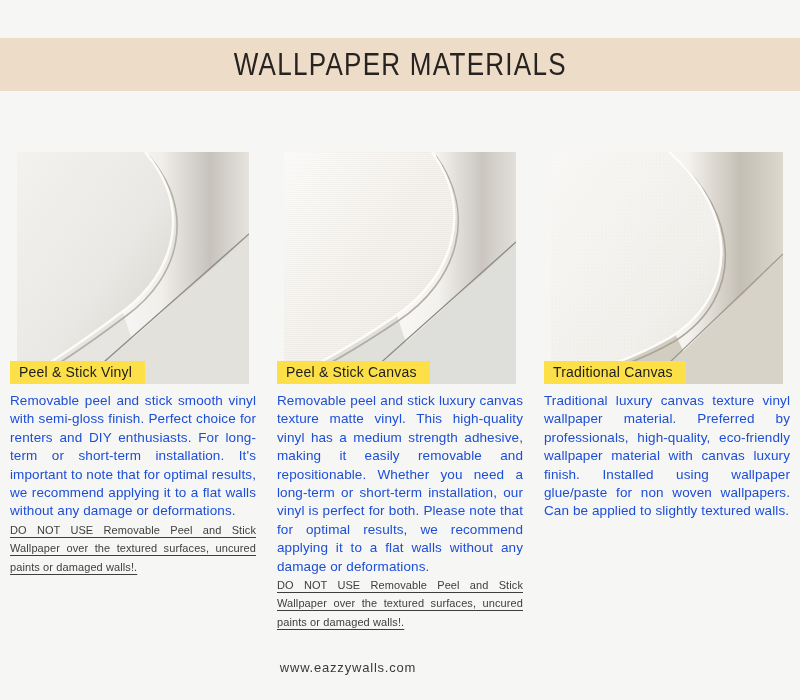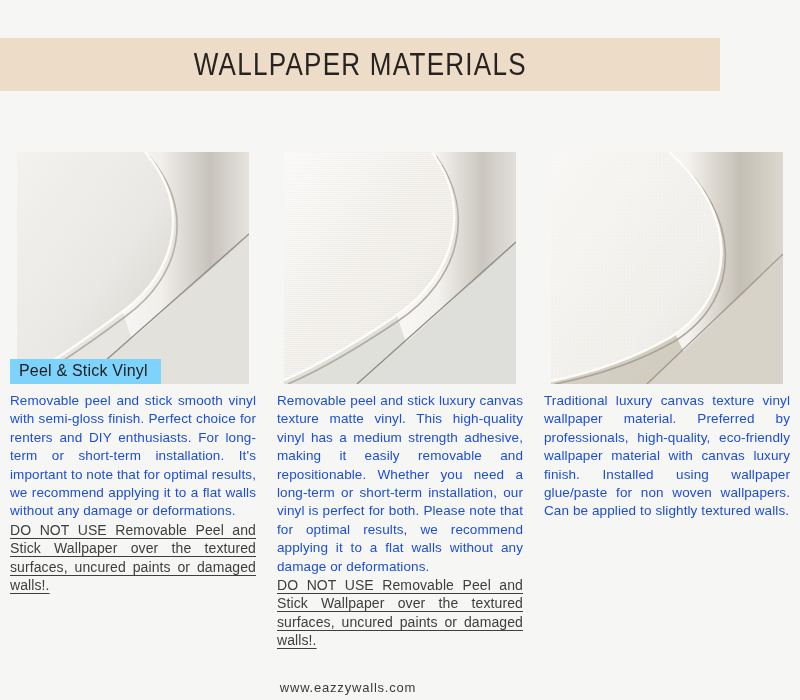--- a/index.html
+++ b/index.html
@@ -4,21 +4,21 @@
 <style>
   html,body{margin:0;padding:0;}
   body{
     width:800px;height:700px;position:relative;overflow:hidden;
     background:#f6f6f5;
     font-family:"Liberation Sans", sans-serif;
     -webkit-font-smoothing:antialiased;
   }
   
   .banner{
-    position:absolute;left:0;top:38px;width:720px;height:53px;
+    position:absolute;left:0;top:38px;width:800px;height:53px;
     background:#eddcc8;
     display:flex;align-items:center;justify-content:center;
   }
   .banner .title{
     font-size:31px;font-weight:400;color:#272320;
     letter-spacing:1.5px;
     display:inline-block;transform:scaleX(0.84);transform-origin:center;
     white-space:nowrap;
   }
   
@@ -28,41 +28,41 @@
     display:grid;grid-template-columns:repeat(3,1fr);column-gap:21px;
   }
   .col{position:relative;}
   .photo-wrap{position:relative;height:232px;}
   .photo{
     width:232px;height:232px;margin:0 auto;display:block;
   }
   .photo svg{display:block;width:232px;height:232px;}
   .mat-label{
     position:absolute;left:0;bottom:0;
-    background:#7dd3fc;
+    background:#fde047;
     padding:3px 13px 4px 9px;
-    font-size:16px;color:#1d1d1d;letter-spacing:0.2px;
+    font-size:14px;color:#1d1d1d;letter-spacing:0.2px;
     white-space:nowrap;
   }
   .desc{
     margin:8px 0 0 0;
     font-size:13.5px;line-height:18.4px;color:#1d4ed8;
     text-align:justify;letter-spacing:0.1px;
   }
   .warn{
     margin:0;
-    font-size:14px;line-height:18.4px;color:#3e3e3e;
+    font-size:11px;line-height:18.4px;color:#3e3e3e;
     text-align:justify;letter-spacing:0.1px;
     text-decoration:underline;
     text-decoration-thickness:1px;
     text-underline-offset:3px;
   }
   
   .footer{
-    position:absolute;left:0;top:680px;width:696px;
+    position:absolute;left:0;top:660px;width:696px;
     text-align:center;
     font-size:13px;color:#3a3a3a;letter-spacing:0.8px;
   }
 </style>
 </head>
 <body>
 
 <header class="banner">
   <span class="title">WALLPAPER MATERIALS</span>
 </header>
@@ -128,20 +128,23 @@
           <rect width="232" height="232" fill="#e0e0db"></rect>
           <path d="M60 0 H232 V100 L125 200 Z" fill="url(#c-back)"></path>
           <path d="M75 232 L232 92 L232 232 Z" fill="#dededa"></path>
           <line x1="73" y1="232" x2="232" y2="90" stroke="#8b867e" stroke-width="1.2"></line>
           <path d="M150 2 C192 60 172 127 112 167 C72 194 32 217 2 230" fill="none" stroke="#b2ada3" stroke-width="1.6" transform="translate(2,2)"></path>
           <path d="M0 0 H148 C190 58 170 125 110 165 C70 192 30 215 0 228 Z" fill="url(#c-tx)"></path>
           <path d="M0 0 H148 C190 58 170 125 110 165 C70 192 30 215 0 228 Z" fill="url(#c-shade)"></path>
           <path d="M148 0 C190 58 170 125 110 165 C70 192 30 215 0 228" fill="none" stroke="#fdfcfa" stroke-width="2.5"></path>
         </svg>
       </span>
+      <div class="mat-label">
+        <span>Peel &amp; Stick Canvas</span>
+      </div>
     </div>
     <p class="desc">Removable peel and stick luxury canvas texture matte vinyl. This high-quality vinyl has a medium strength adhesive, making it easily removable and repositionable. Whether you need a long-term or short-term installation, our vinyl is perfect for both. Please note that for optimal results, we recommend applying it to a flat walls without any damage or deformations.</p>
     <p class="warn">DO NOT USE Removable Peel and Stick Wallpaper over the textured surfaces, uncured paints or damaged walls!.</p>
   </section>
 
   <section class="col">
     <div class="photo-wrap">
       <span class="photo">
         <svg viewBox="0 0 232 232">
           <defs>
@@ -169,20 +172,23 @@
           <rect width="232" height="232" fill="url(#t-wall)"></rect>
           <path d="M40 0 H232 V105 L135 205 Z" fill="url(#t-back)"></path>
           <path d="M98 232 L232 104 L232 232 Z" fill="#d7d3c9"></path>
           <line x1="96" y1="232" x2="232" y2="102" stroke="#9a9489" stroke-width="1.1"></line>
           <path d="M120 2 C187 60 192 142 122 187 C77 213 32 224 2 230" fill="none" stroke="#aba599" stroke-width="1.6" transform="translate(2,2)"></path>
           <path d="M0 0 H118 C185 58 190 140 120 185 C75 211 30 223 0 229 Z" fill="url(#t-tx)"></path>
           <path d="M0 0 H118 C185 58 190 140 120 185 C75 211 30 223 0 229 Z" fill="url(#t-shade)"></path>
           <path d="M118 0 C185 58 190 140 120 185 C75 211 30 223 0 229" fill="none" stroke="#fdfcf9" stroke-width="2.5"></path>
         </svg>
       </span>
+      <div class="mat-label">
+        <span>Traditional Canvas</span>
+      </div>
     </div>
     <p class="desc">Traditional luxury canvas texture vinyl wallpaper material. Preferred by professionals, high-quality, eco-friendly wallpaper material with canvas luxury finish. Installed using wallpaper glue/paste for non woven wallpapers. Can be applied to slightly textured walls.</p>
   </section>
 
 </main>
 
 <footer class="footer">
   <span>www.eazzywalls.com</span>
 </footer>
 

